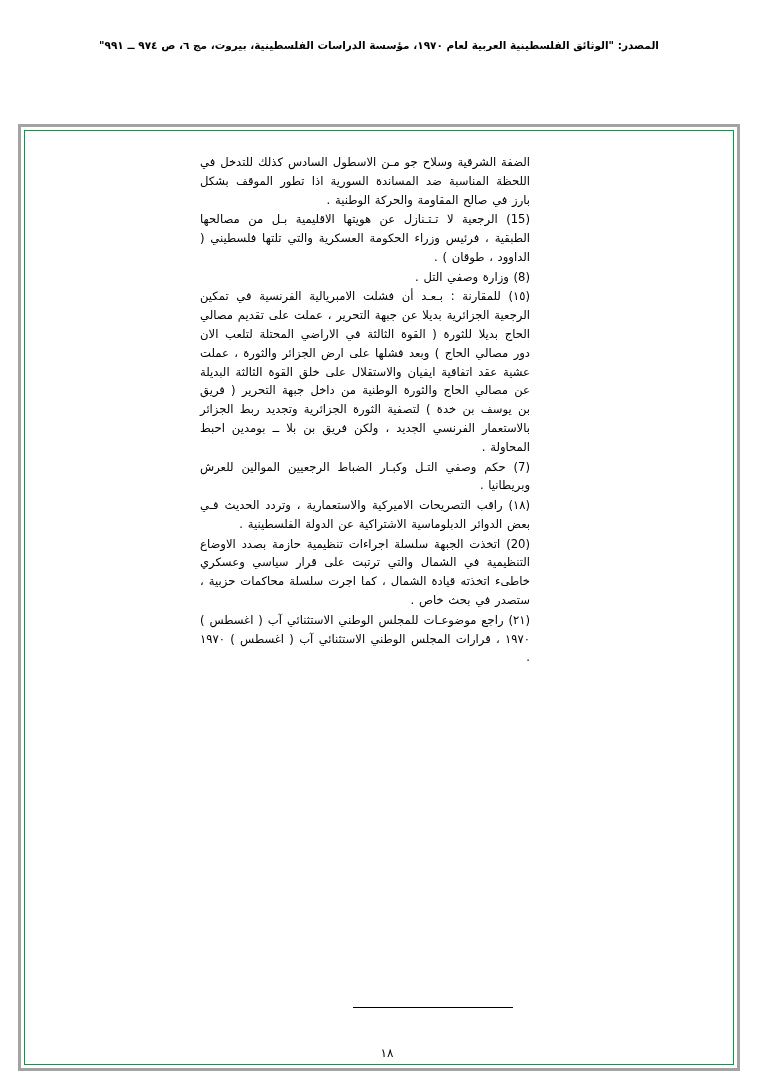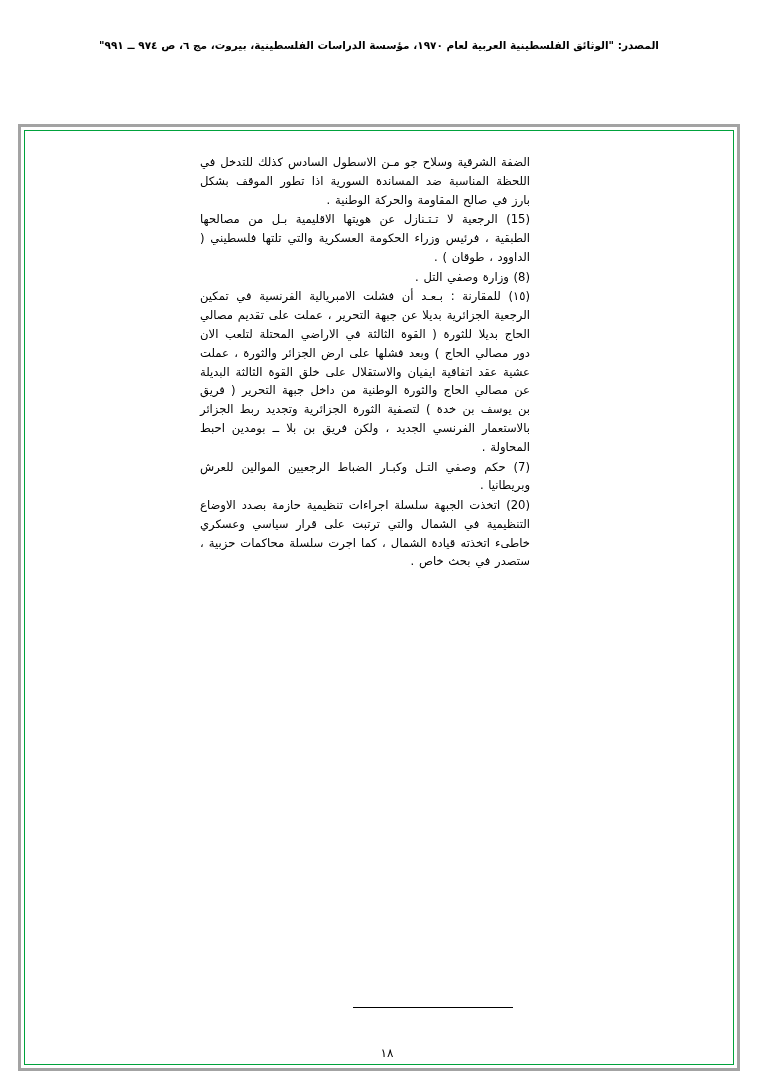--- a/index.html
+++ b/index.html
@@ -108,21 +108,23 @@
 
   <div class="frame">
     <div class="frame-inner"></div>
 
     <div class="body-col">
       <p class="para last-right">الضفة الشرقية وسلاح جو مـن الاسطول السادس كذلك للتدخل في اللحظة المناسبة ضد المساندة السورية اذا تطور الموقف بشكل بارز في صالح المقاومة والحركة الوطنية .</p>
       <p class="para last-right">(15) الرجعية لا تـتـنازل عن هويتها الاقليمية بـل من مصالحها الطبقية ، فرئيس وزراء الحكومة العسكرية والتي تلتها فلسطيني ( الداوود ، طوقان ) .</p>
       <p class="para last-right">(8) وزارة وصفي التل .</p>
       <p class="para last-right">(١٥) للمقارنة : بـعـد أن فشلت الامبريالية الفرنسية في تمكين الرجعية الجزائرية بديلا عن جبهة التحرير ، عملت على تقديم مصالي الحاج بديلا للثورة ( القوة الثالثة في الاراضي المحتلة لتلعب الان دور مصالي الحاج ) وبعد فشلها على ارض الجزائر والثورة ، عملت عشية عقد اتفاقية ايفيان والاستقلال على خلق القوة الثالثة البديلة عن مصالي الحاج والثورة الوطنية من داخل جبهة التحرير ( فريق بن يوسف بن خدة ) لتصفية الثورة الجزائرية وتجديد ربط الجزائر بالاستعمار الفرنسي الجديد ، ولكن فريق بن بلا ــ بومدين احبط المحاولة .</p>
       <p class="para last-right">(7) حكم وصفي التـل وكبـار الضباط الرجعيين الموالين للعرش وبريطانيا .</p>
+      <p class="para last-right">(١٨) راقب التصريحات الاميركية والاستعمارية ، وتردد الحديث فـي بعض الدوائر الدبلوماسية الاشتراكية عن الدولة الفلسطينية .</p>
       <p class="para last-right">(20) اتخذت الجبهة سلسلة اجراءات تنظيمية حازمة بصدد الاوضاع التنظيمية في الشمال والتي ترتبت على قرار سياسي وعسكري خاطىء اتخذته قيادة الشمال ، كما اجرت سلسلة محاكمات حزبية ، ستصدر في بحث خاص .</p>
+      <p class="para last-right">(٢١) راجع موضوعـات للمجلس الوطني الاستثنائي آب ( اغسطس ) ١٩٧٠ ، قرارات المجلس الوطني الاستثنائي آب ( اغسطس ) ١٩٧٠ .</p>
     </div>
 
     <div class="rule"></div>
   </div>
 
   <div class="page-number">١٨</div>
 
 </div>
 
 </body></html>

